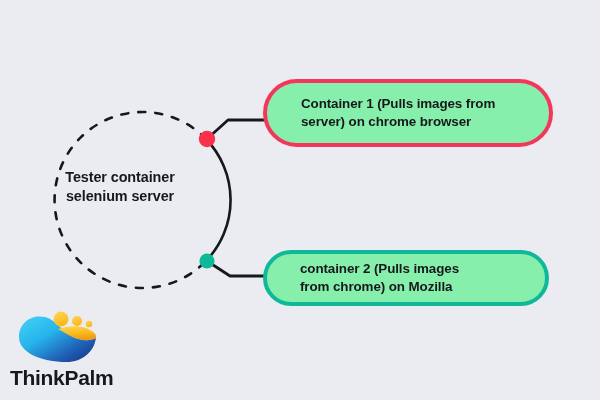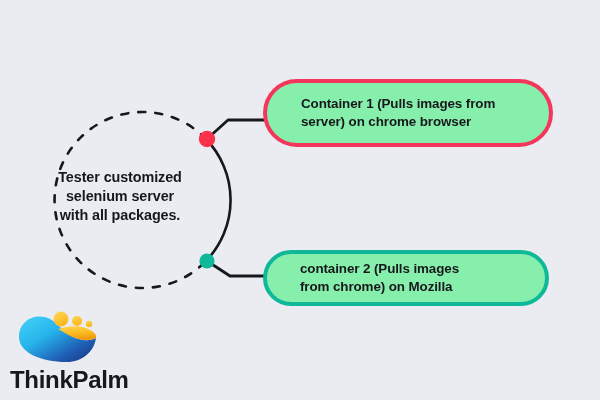--- a/index.html
+++ b/index.html
@@ -91,21 +91,21 @@
     left: 6px;
     top: 0;
     width: 86px;
     height: 54px;
   }
   #logo-wordmark {
     position: absolute;
     left: 0;
     top: 56px;
     width: 110px;
-    font-size: 24px;
+    font-size: 21px;
     font-weight: 700;
     color: #17181c;
     letter-spacing: -0.3px;
   }
 </style>
 </head>
 <body>
 
 <div id="canvas">
 
@@ -135,23 +135,22 @@
 
     <path d="M 207 139 L 228 120 L 274 120" fill="none" stroke="#17181c" stroke-width="2.8" stroke-linecap="round" stroke-linejoin="round"></path>
 
     <path d="M 207 261 L 230 276 L 274 276" fill="none" stroke="#17181c" stroke-width="2.8" stroke-linecap="round" stroke-linejoin="round"></path>
 
     <circle cx="207" cy="139" r="8.2" fill="#f9314b"></circle>
     <circle cx="207" cy="261" r="7.6" fill="#10b89a"></circle>
   </svg>
 
   <div class="circle-text">
-    <div>Tester customized</div>
+    <div>Tester container</div>
     <div>selenium server</div>
-    <div>with all packages.</div>
   </div>
 
   <div class="pill" id="pill-chrome">
     <div class="pill-label">
       <div>Container 1 (Pulls images from</div>
       <div>server) on chrome browser</div>
     </div>
   </div>
 
   <div class="pill" id="pill-mozilla">

